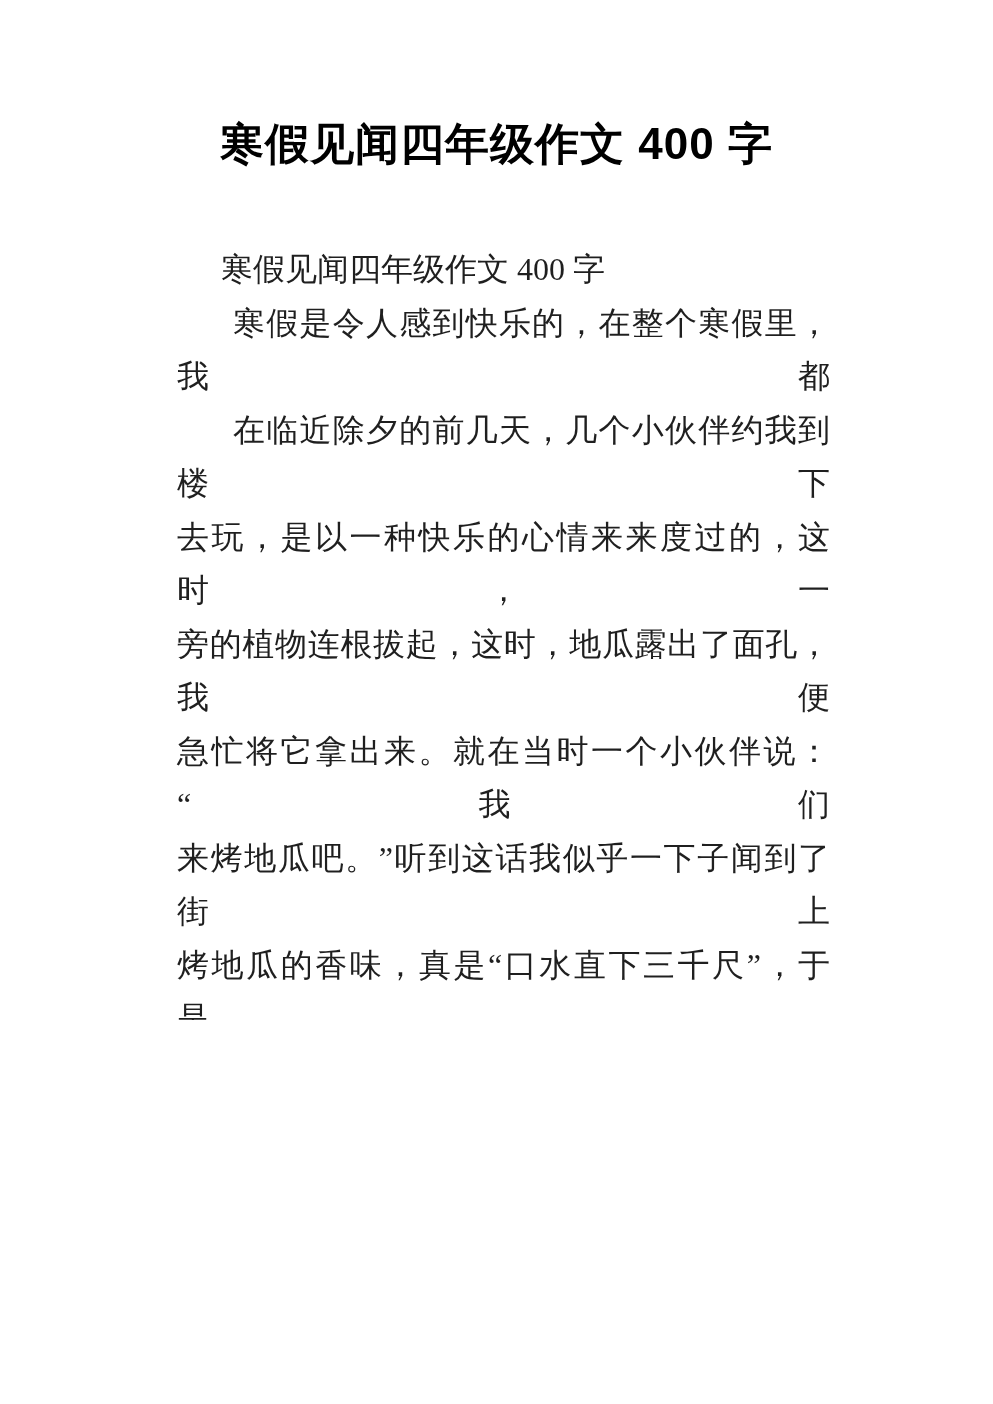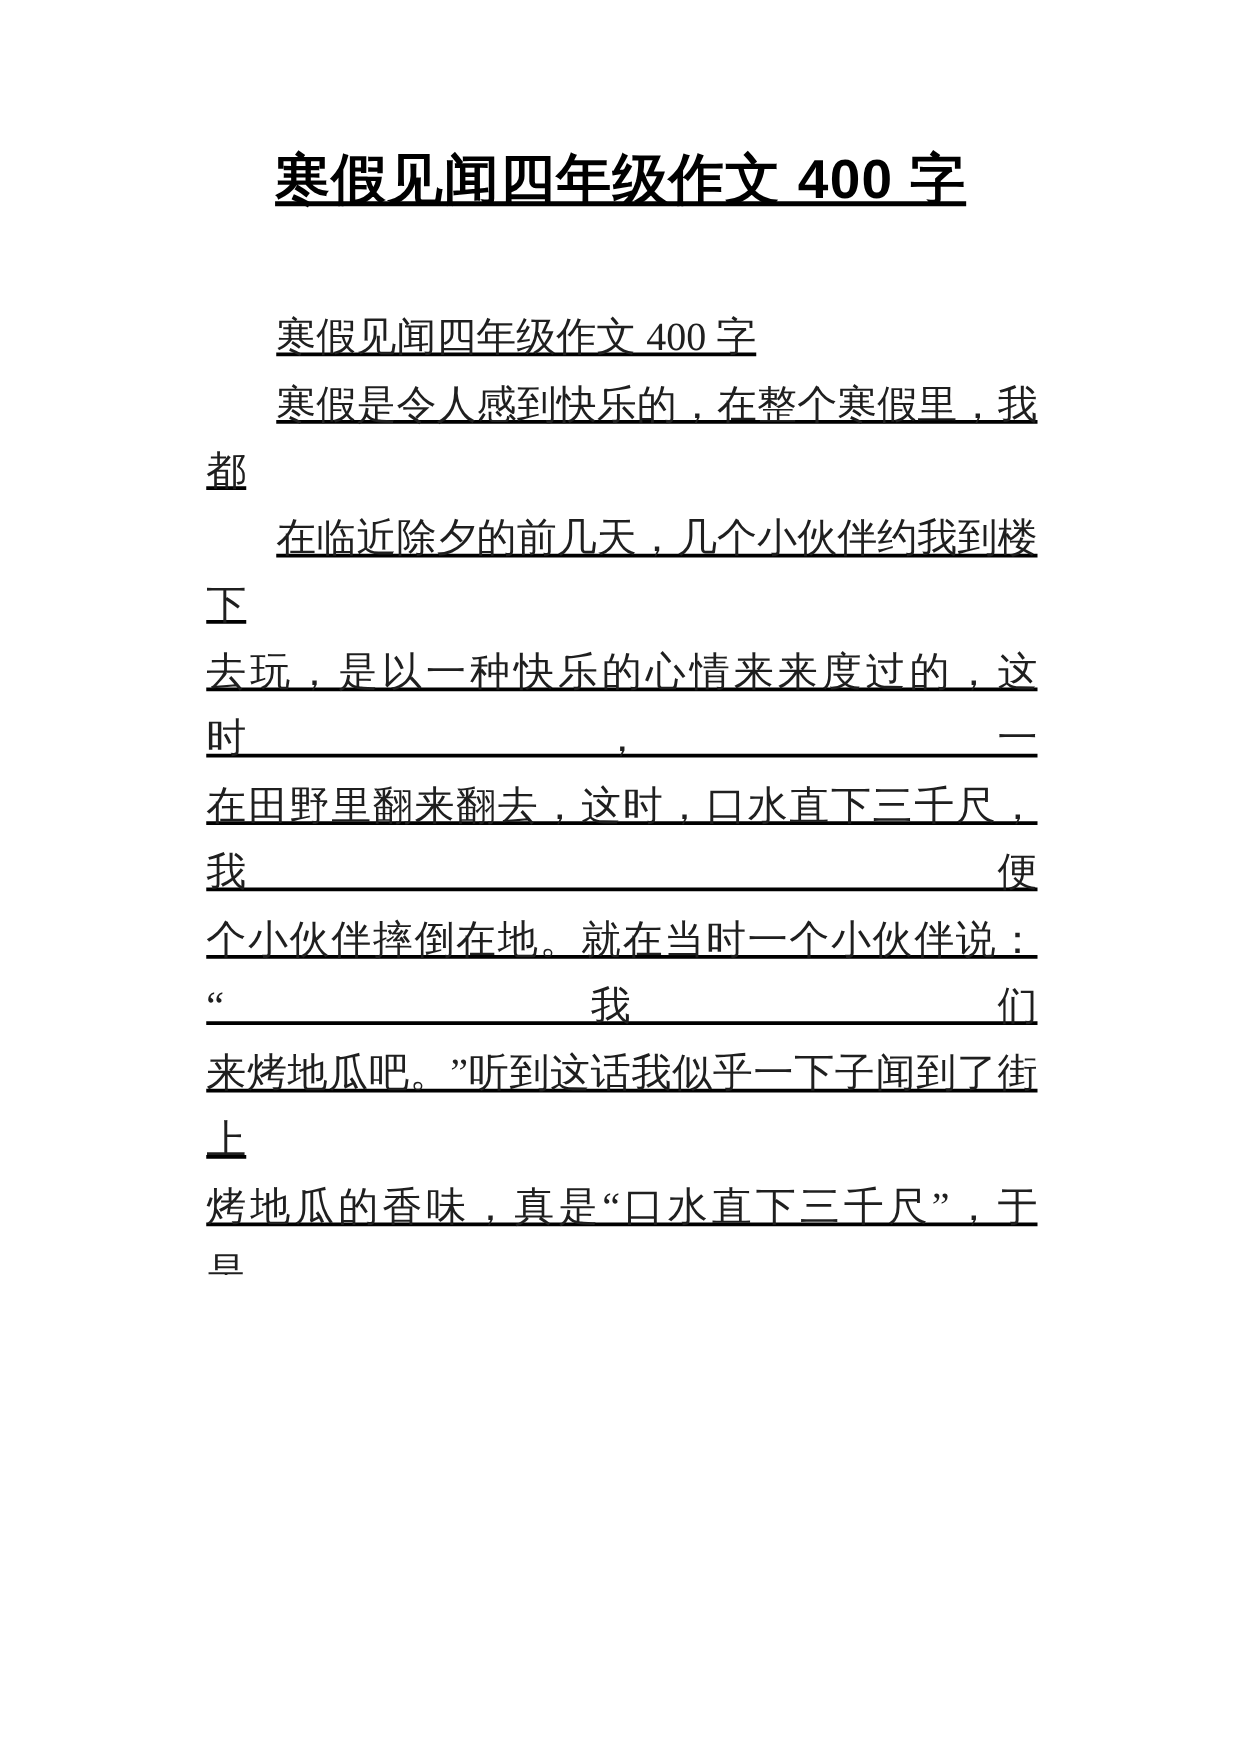--- a/index.html
+++ b/index.html
@@ -10,21 +10,20 @@
   }
   *{margin:0;padding:0;box-sizing:border-box;}
   html,body{background:var(--page-bg);}
   .page{
     position:relative;
     width:993px;
     height:1020px;
     background:var(--page-bg);
     overflow:hidden;
     margin:0 auto;
-    text-decoration:underline;
   }
   .doc-title{
     padding-top:118px;
     text-align:center;
     font-family:"Liberation Sans","DejaVu Sans",sans-serif;
     font-weight:bold;
     font-size:44px;
     line-height:52px;
     color:var(--title);
     letter-spacing:1px;
@@ -37,31 +36,32 @@
     line-height:53.5px;
     color:var(--text);
     word-break:break-all;
   }
   .line{white-space:nowrap;}
   .line.fill{
     white-space:normal;
     text-align:justify;
     text-align-last:justify;
     text-justify:inter-character;
+    margin-left:12px;
   }
   .line.indent{text-indent:56px;}
 </style>
 </head>
 <body>
 
 <div class="page">
   <h1 class="doc-title">寒假见闻四年级作文 400 字</h1>
   <div class="doc-body">
       <div class="line indent">寒假见闻四年级作文 400 字</div>
       <div class="line indent fill">寒假是令人感到快乐的，在整个寒假里，我都</div>
       <div class="line indent fill">在临近除夕的前几天，几个小伙伴约我到楼下</div>
       <div class="line fill">去玩，是以一种快乐的心情来来度过的，这时，一</div>
-      <div class="line fill">在田野里翻来翻去，这时，口水直下三千尺，我便</div>
-      <div class="line fill">个小伙伴摔倒在地。就在当时一个小伙伴说：“我们</div>
+      <div class="line fill">旁的植物连根拔起，这时，地瓜露出了面孔，我便</div>
+      <div class="line fill">急忙将它拿出来。就在当时一个小伙伴说：“我们</div>
       <div class="line fill">来烤地瓜吧。”听到这话我似乎一下子闻到了街上</div>
       <div class="line fill">烤地瓜的香味，真是“口水直下三千尺”，于是，</div>
     </div>
 </div>
 
 </body></html>

